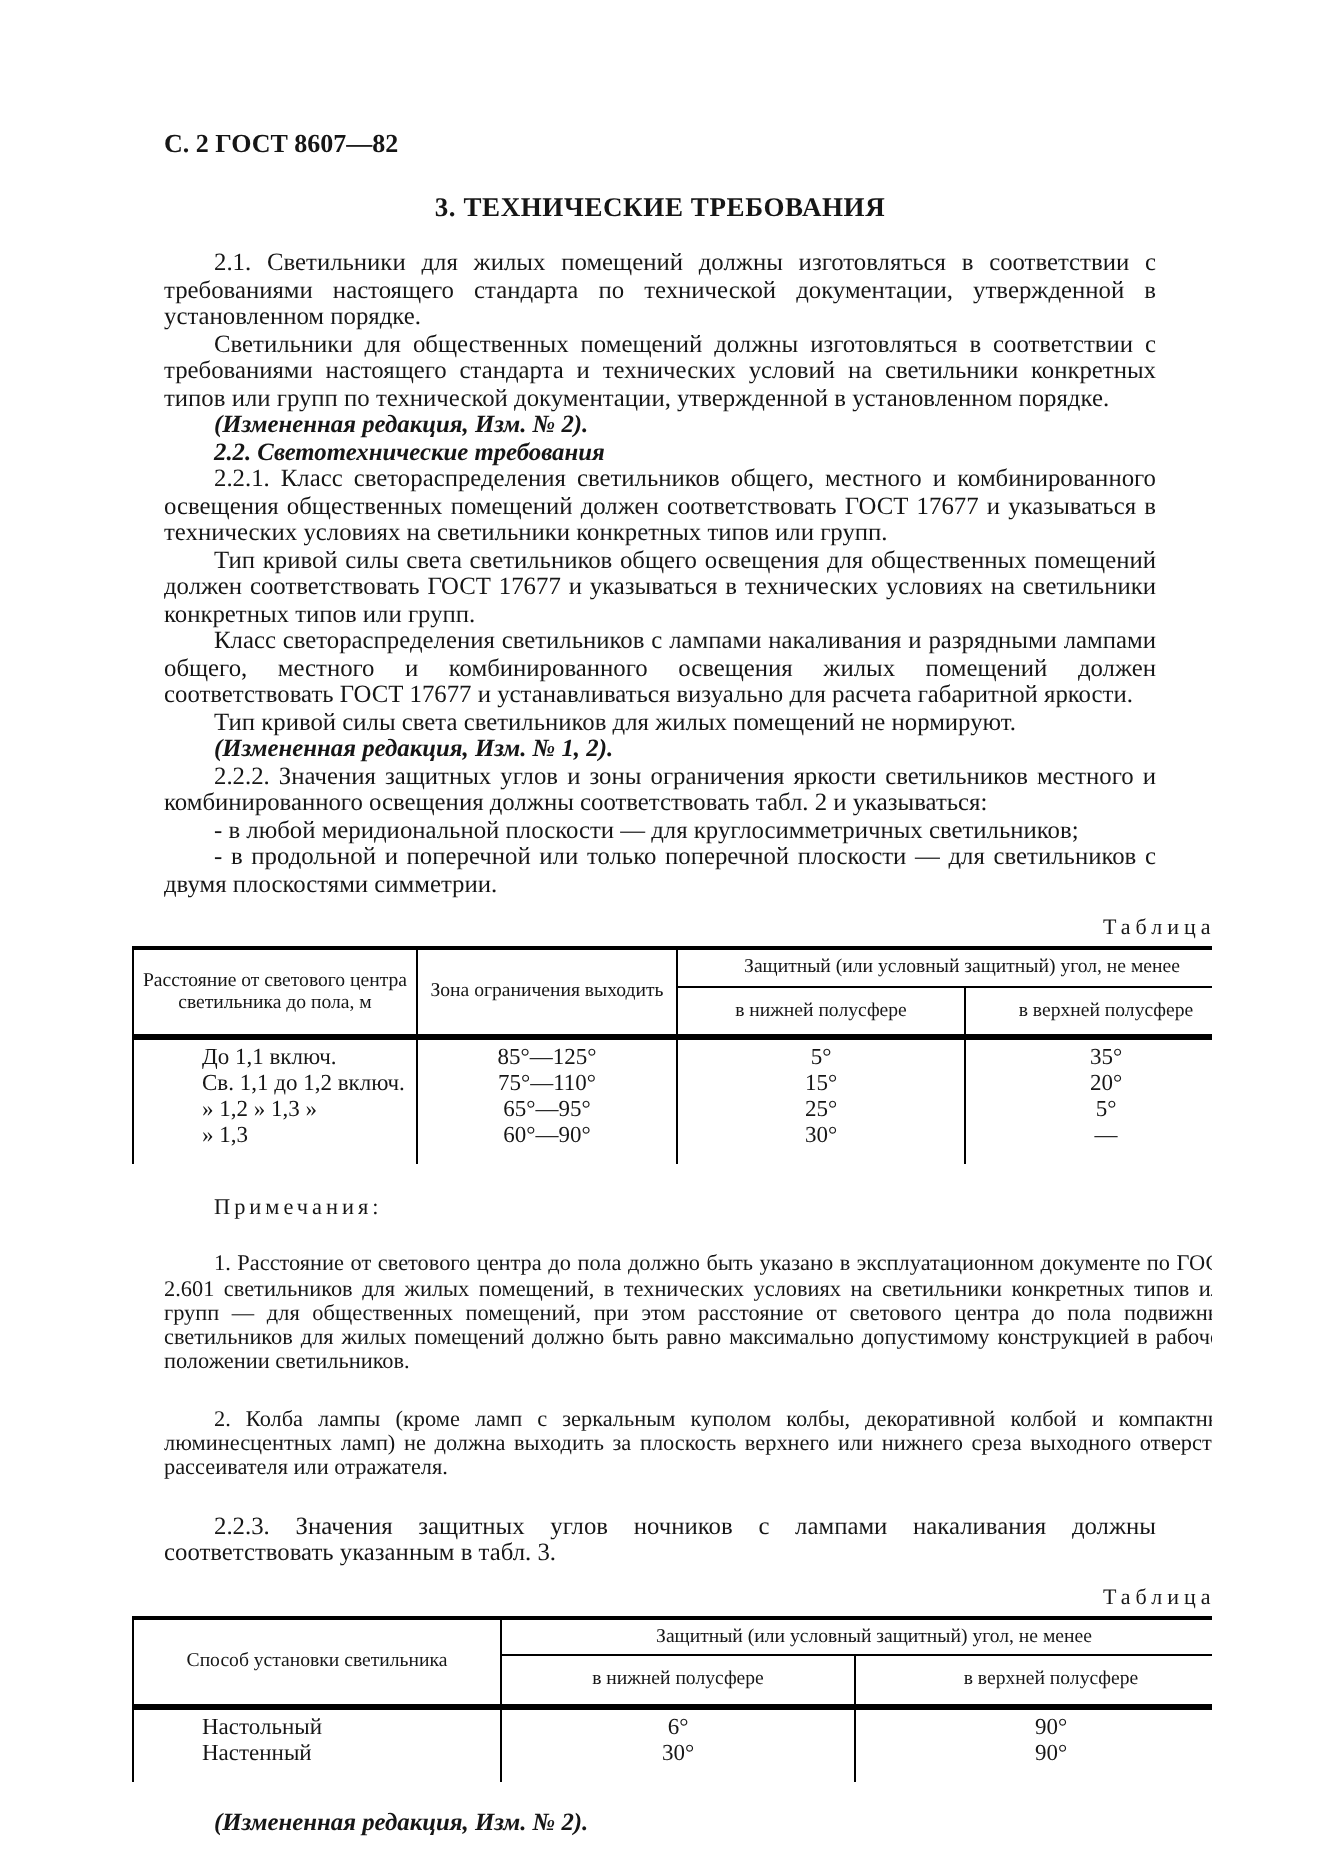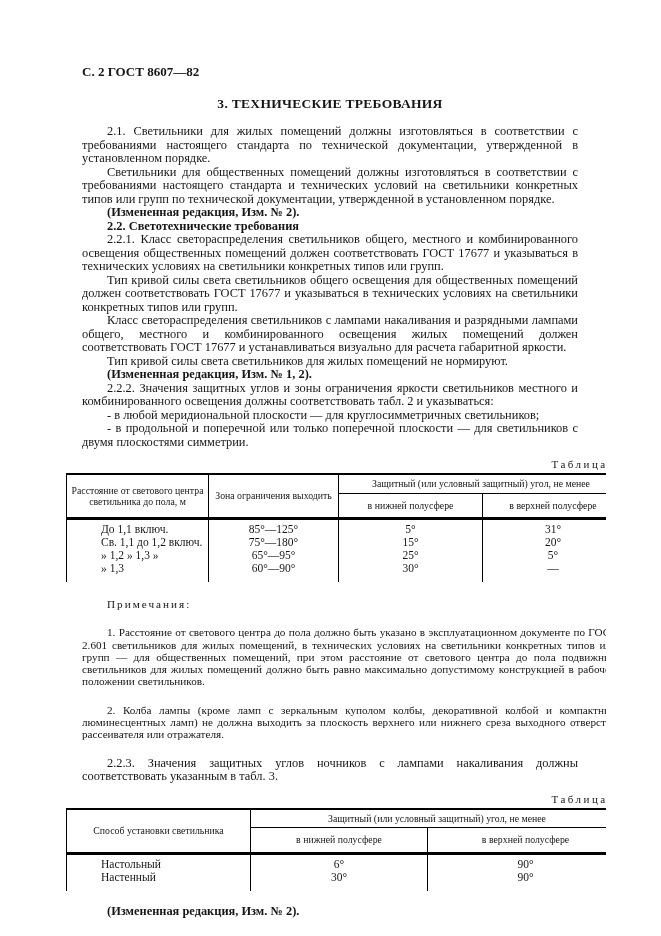--- a/index.html
+++ b/index.html
@@ -27,21 +27,21 @@
     margin-top: 17px;
   }
   .body-text { margin-top: 13px; }
   .body-text p {
     margin: 0;
     font-size: 12.4px;
     line-height: 13.5px;
     text-align: justify;
     text-indent: 25px;
   }
-  p.bold { font-weight: bold; }
+  p.bold { font-weight: bold; font-style: italic; }
   .tbl-wrap { margin-left: -16px; width: 557px; }
   .tbl-label {
     text-align: right;
     font-size: 11px;
     letter-spacing: 2.5px;
     margin: 9px 2px 3px 0;
   }
   table.gost {
     border-collapse: collapse;
     table-layout: fixed;
@@ -125,25 +125,25 @@
         <tr class="sub">
           <th>в нижней полусфере</th>
           <th>в верхней полусфере</th>
         </tr>
       </thead>
       <tbody>
         <tr>
           <td>До 1,1 включ.</td>
           <td>85°—125°</td>
           <td>5°</td>
-          <td>31°</td>
+          <td>35°</td>
         </tr>
         <tr>
           <td>Св. 1,1 до 1,2 включ.</td>
-          <td>75°—180°</td>
+          <td>75°—110°</td>
           <td>15°</td>
           <td>20°</td>
         </tr>
         <tr>
           <td>» 1,2 » 1,3 »</td>
           <td>65°—95°</td>
           <td>25°</td>
           <td>5°</td>
         </tr>
         <tr>

